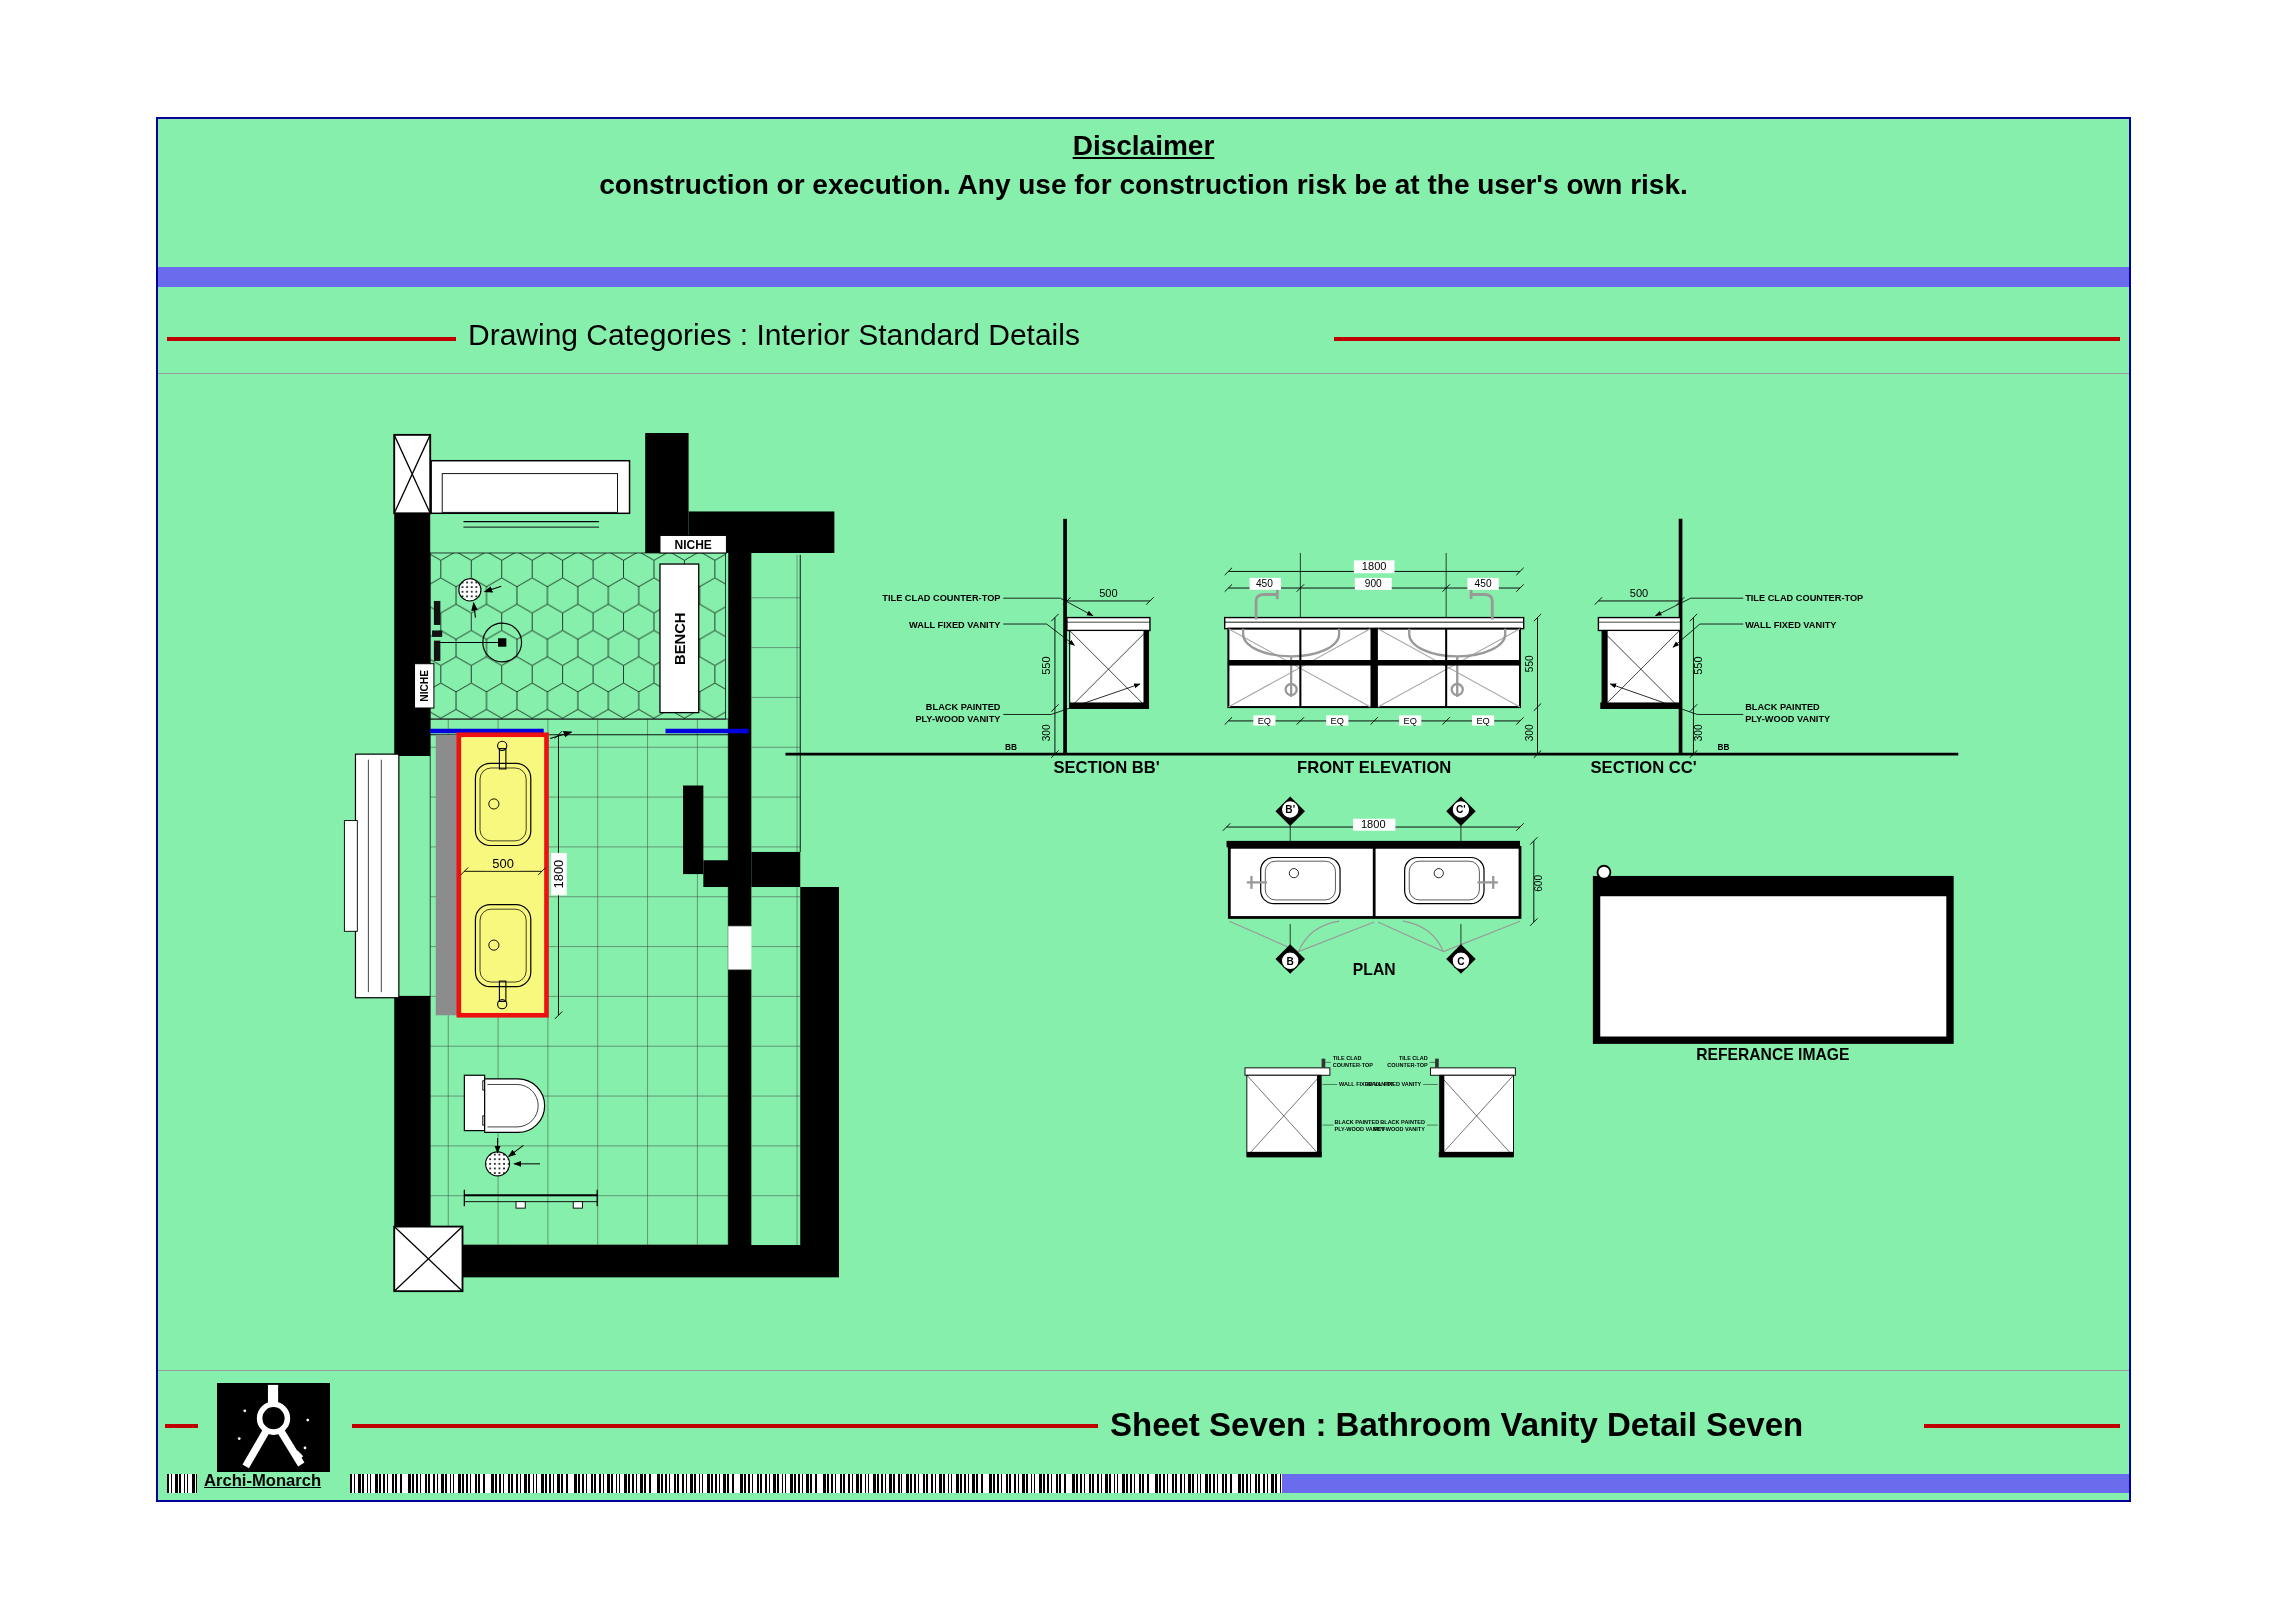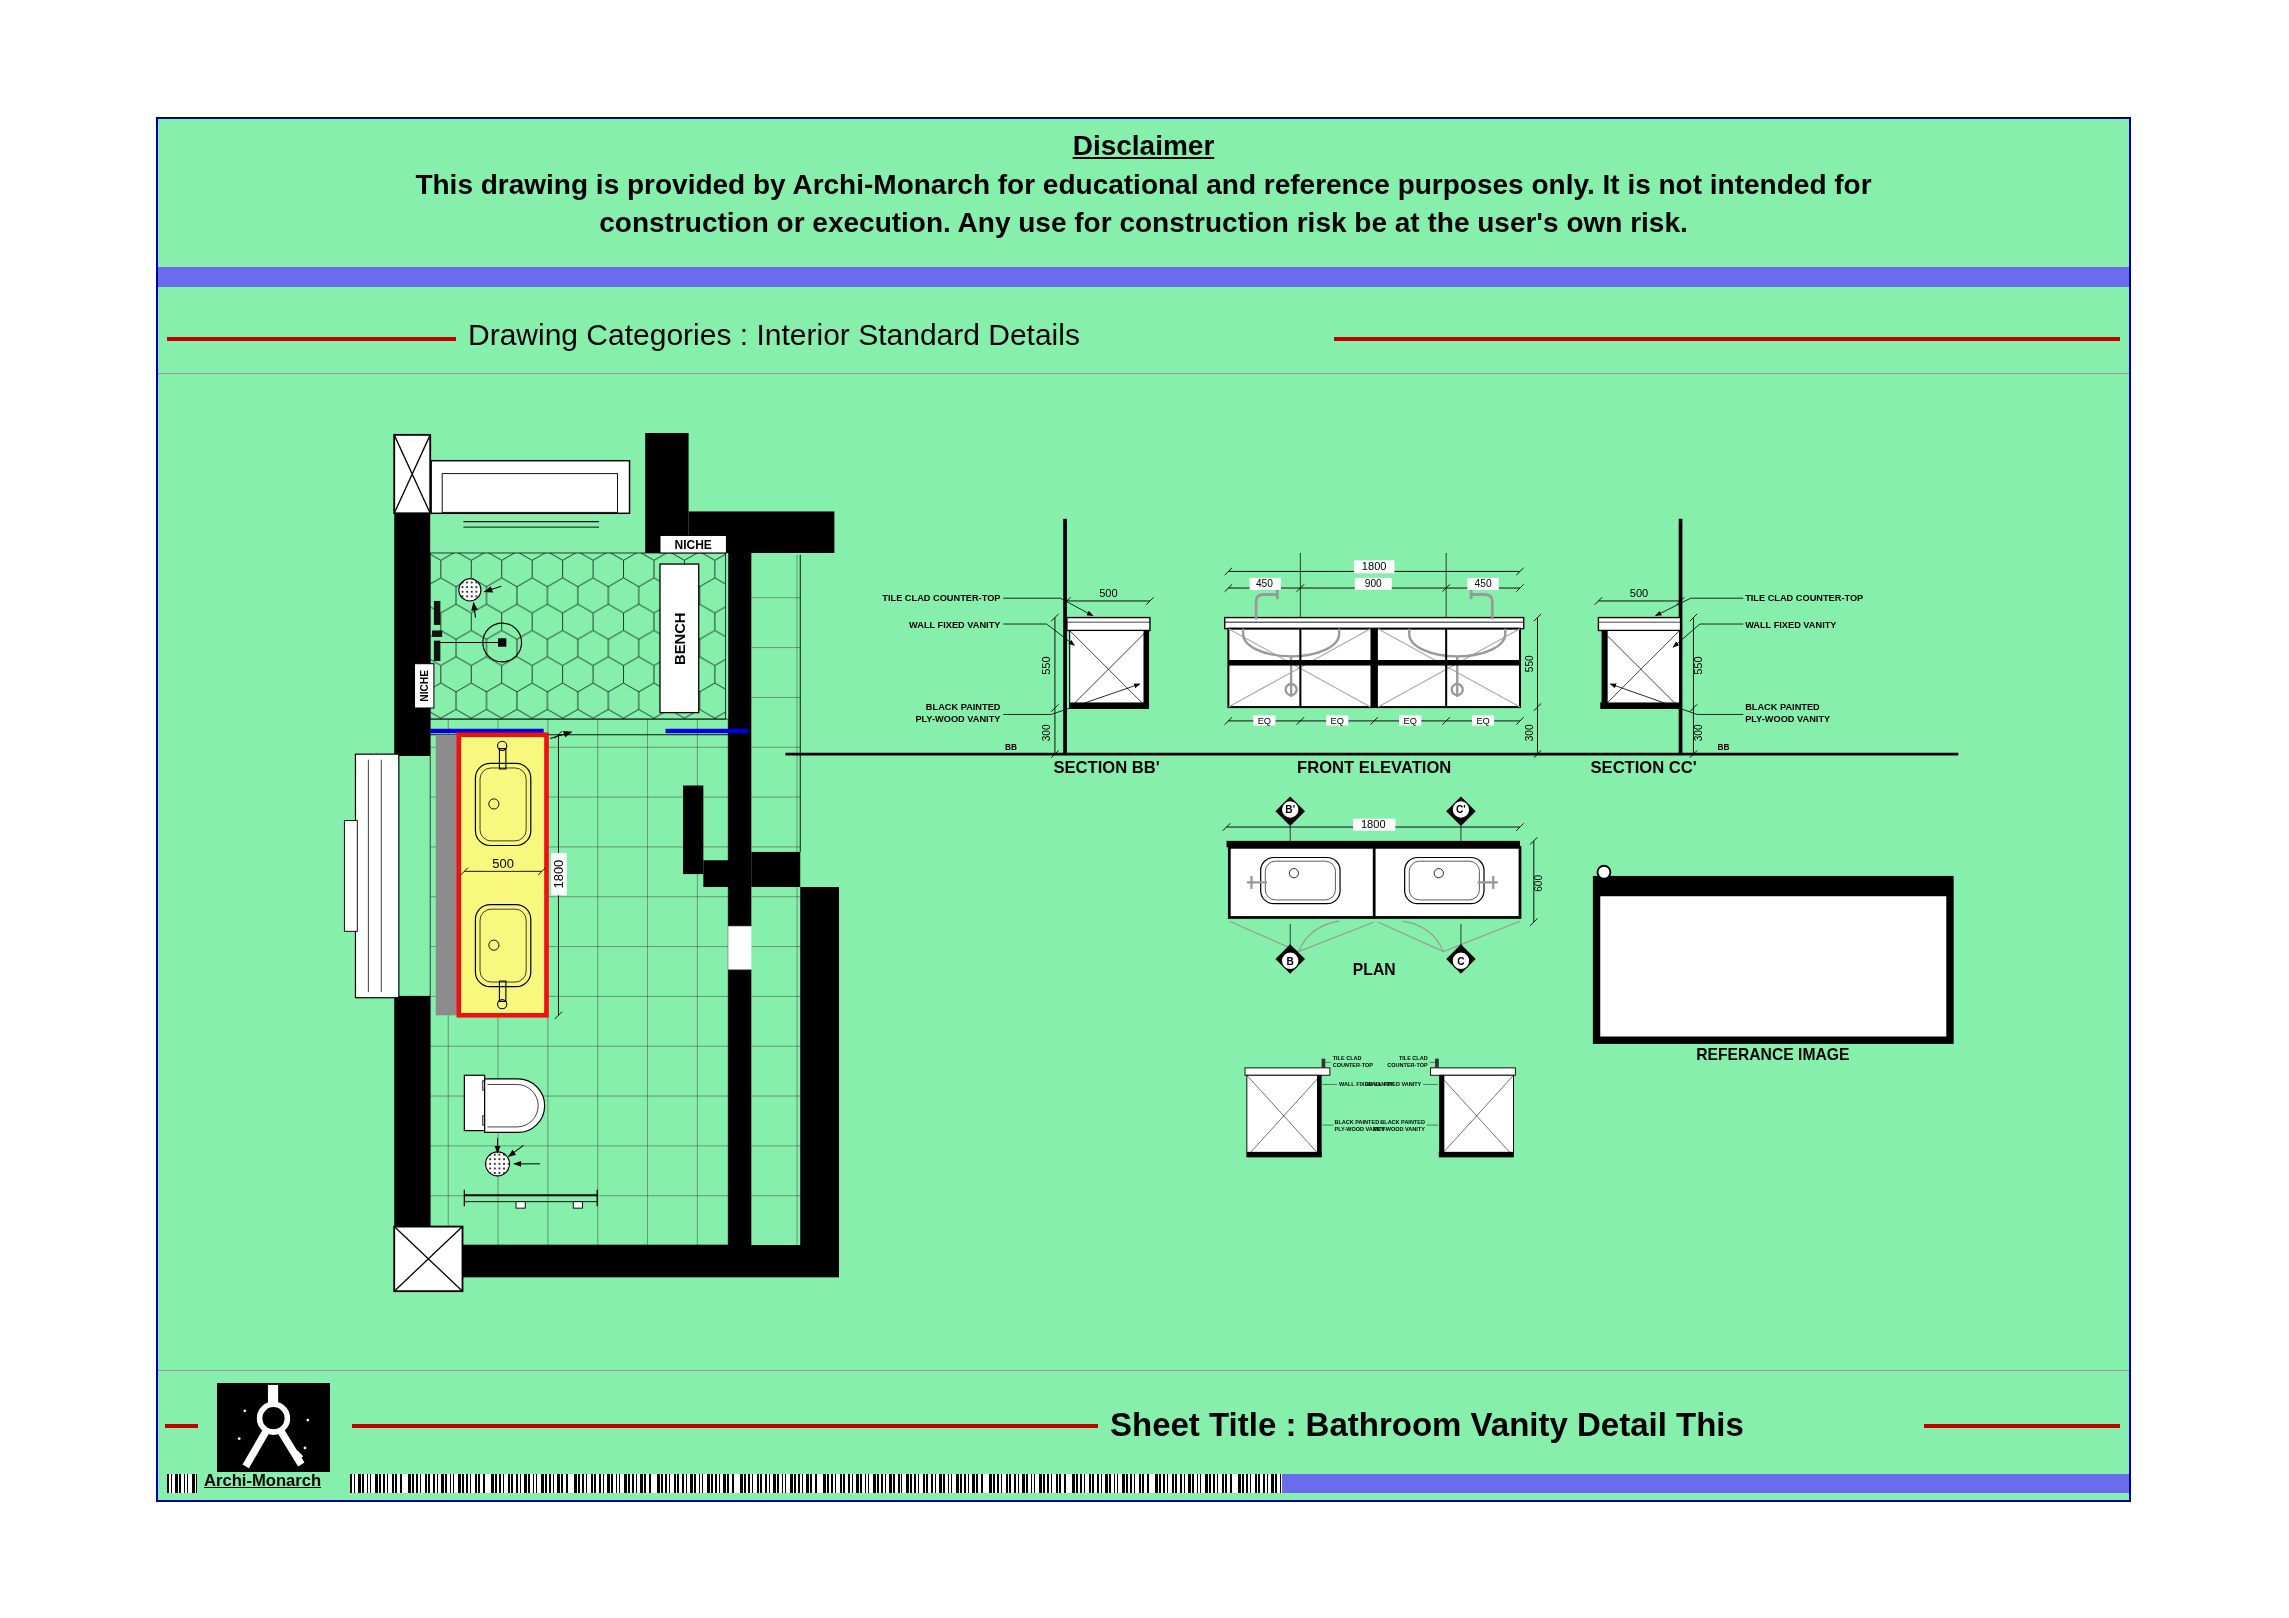--- a/index.html
+++ b/index.html
@@ -23,21 +23,20 @@
   .bar2{position:absolute;top:1355px;left:1124px;width:847px;height:18.5px;background:#6b6bee;}
   svg text{font-family:"Liberation Sans",sans-serif;}
 </style>
 </head>
 <body>
 
 <div class="sheet">
 
   <div class="disc">
     <div class="disc-title">Disclaimer</div>
-    <div class="disc-line">This drawing is provided by Archi-Monarch for educational and reference purposes only. It is not intended for</div>
     <div class="disc-line">construction or execution. Any use for construction risk be at the user's own risk.</div>
   </div>
 
   <div class="bar bar1"></div>
 
   <div class="redline" style="top:218px;left:9.2px;width:289px;"></div>
   <div class="cat-title">Drawing Categories : Interior Standard Details</div>
   <div class="redline" style="top:218px;left:1176px;width:786px;"></div>
 
   <div class="grayline" style="top:254px;"></div>
@@ -427,21 +426,21 @@
       <circle cx="61" cy="38" r="15" fill="#000" stroke="#fff" stroke-width="6"></circle>
       <path d="M53,52 L31,90 M69,52 L91,88" stroke="#fff" stroke-width="8" fill="none"></path>
       <path d="M86,74 l6,6 M84,82 l8,2" stroke="#fff" stroke-width="3"></path>
       <circle cx="24" cy="60" r="1.5" fill="#fff"></circle>
         <circle cx="98" cy="40" r="1.5" fill="#fff"></circle>
       <circle cx="30" cy="30" r="1.5" fill="#fff"></circle>
         <circle cx="95" cy="70" r="1.5" fill="#fff"></circle>
     </svg>
   </div>
   <div class="redline" style="top:1305px;left:194px;width:746px;"></div>
-  <div class="sheet-title">Sheet Title : Bathroom Vanity Detail This</div>
+  <div class="sheet-title">Sheet Seven : Bathroom Vanity Detail Seven</div>
   <div class="redline" style="top:1305px;left:1766px;width:196px;"></div>
 
   <div class="barcode" style="left:9.2px;width:30px;"></div>
   <div class="brand">Archi-Monarch</div>
   <div class="barcode" style="left:192px;width:932px;"></div>
   <div class="bar2"></div>
 
 </div>
 
 

